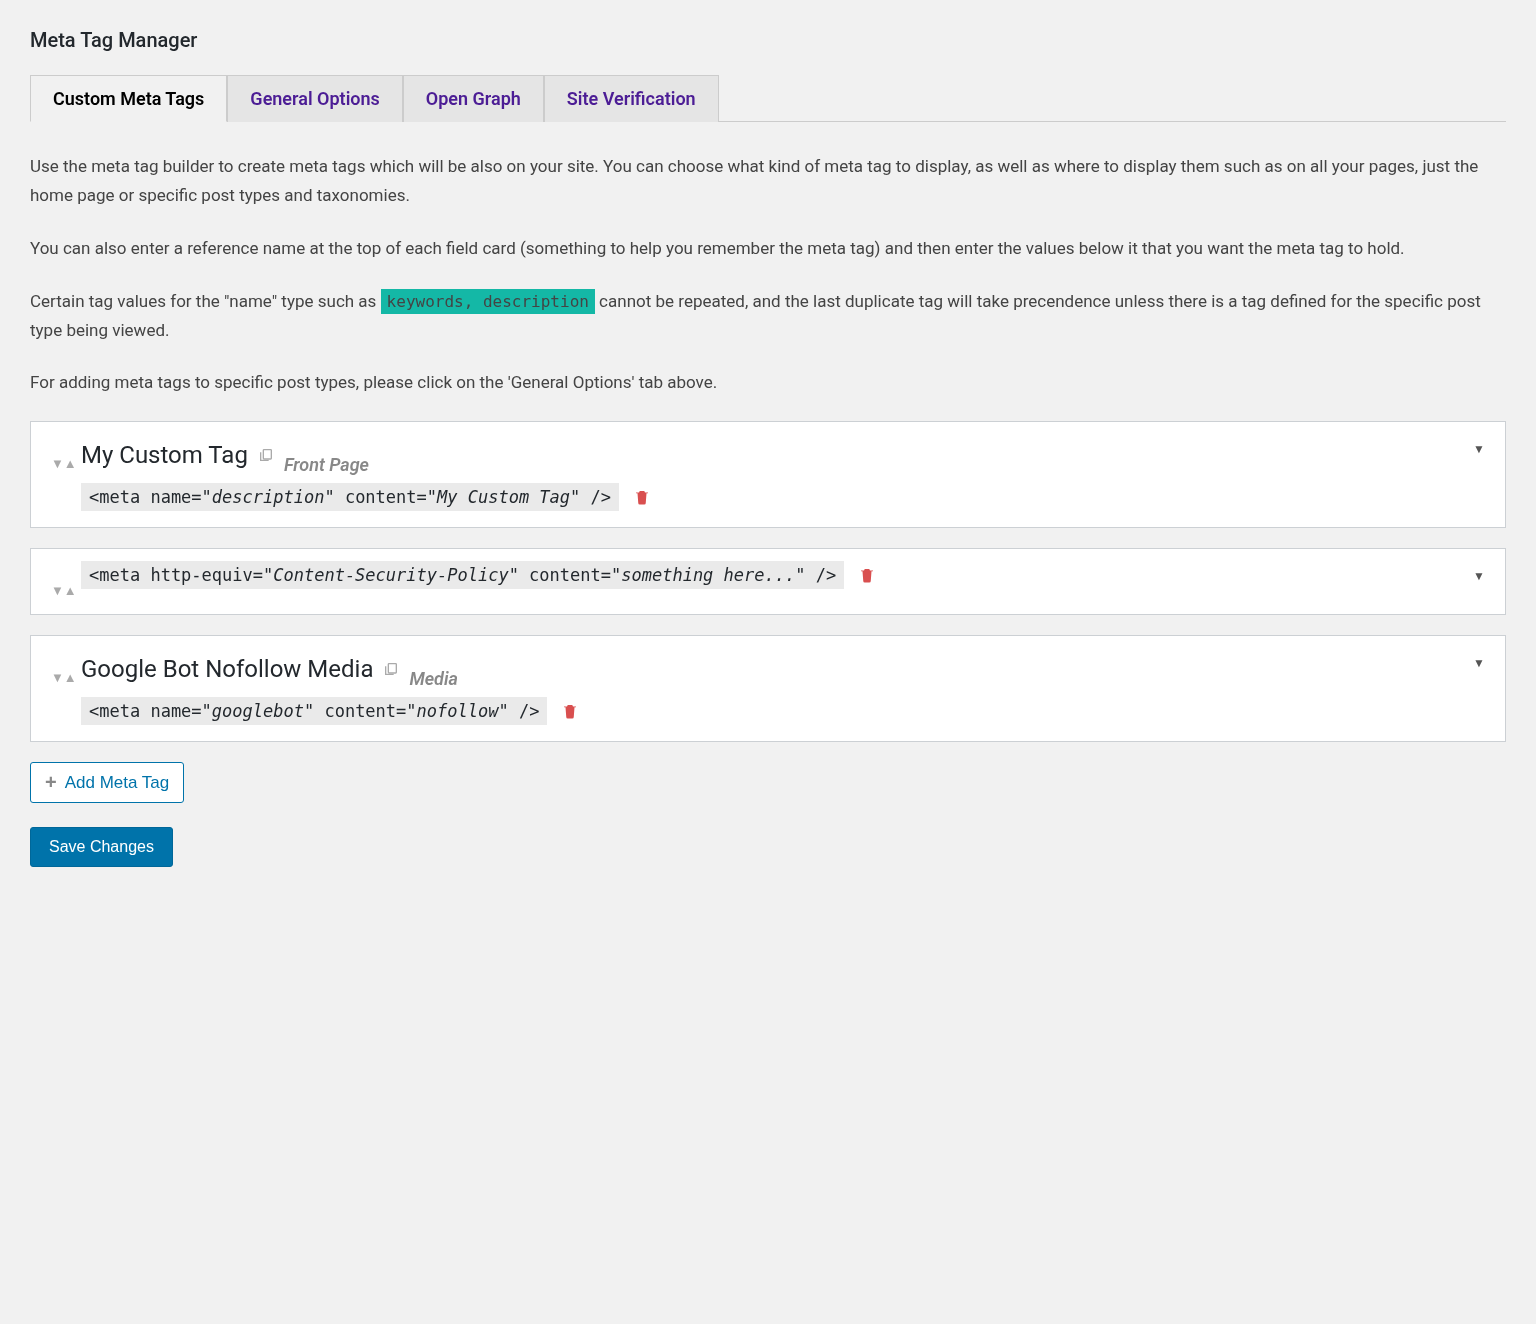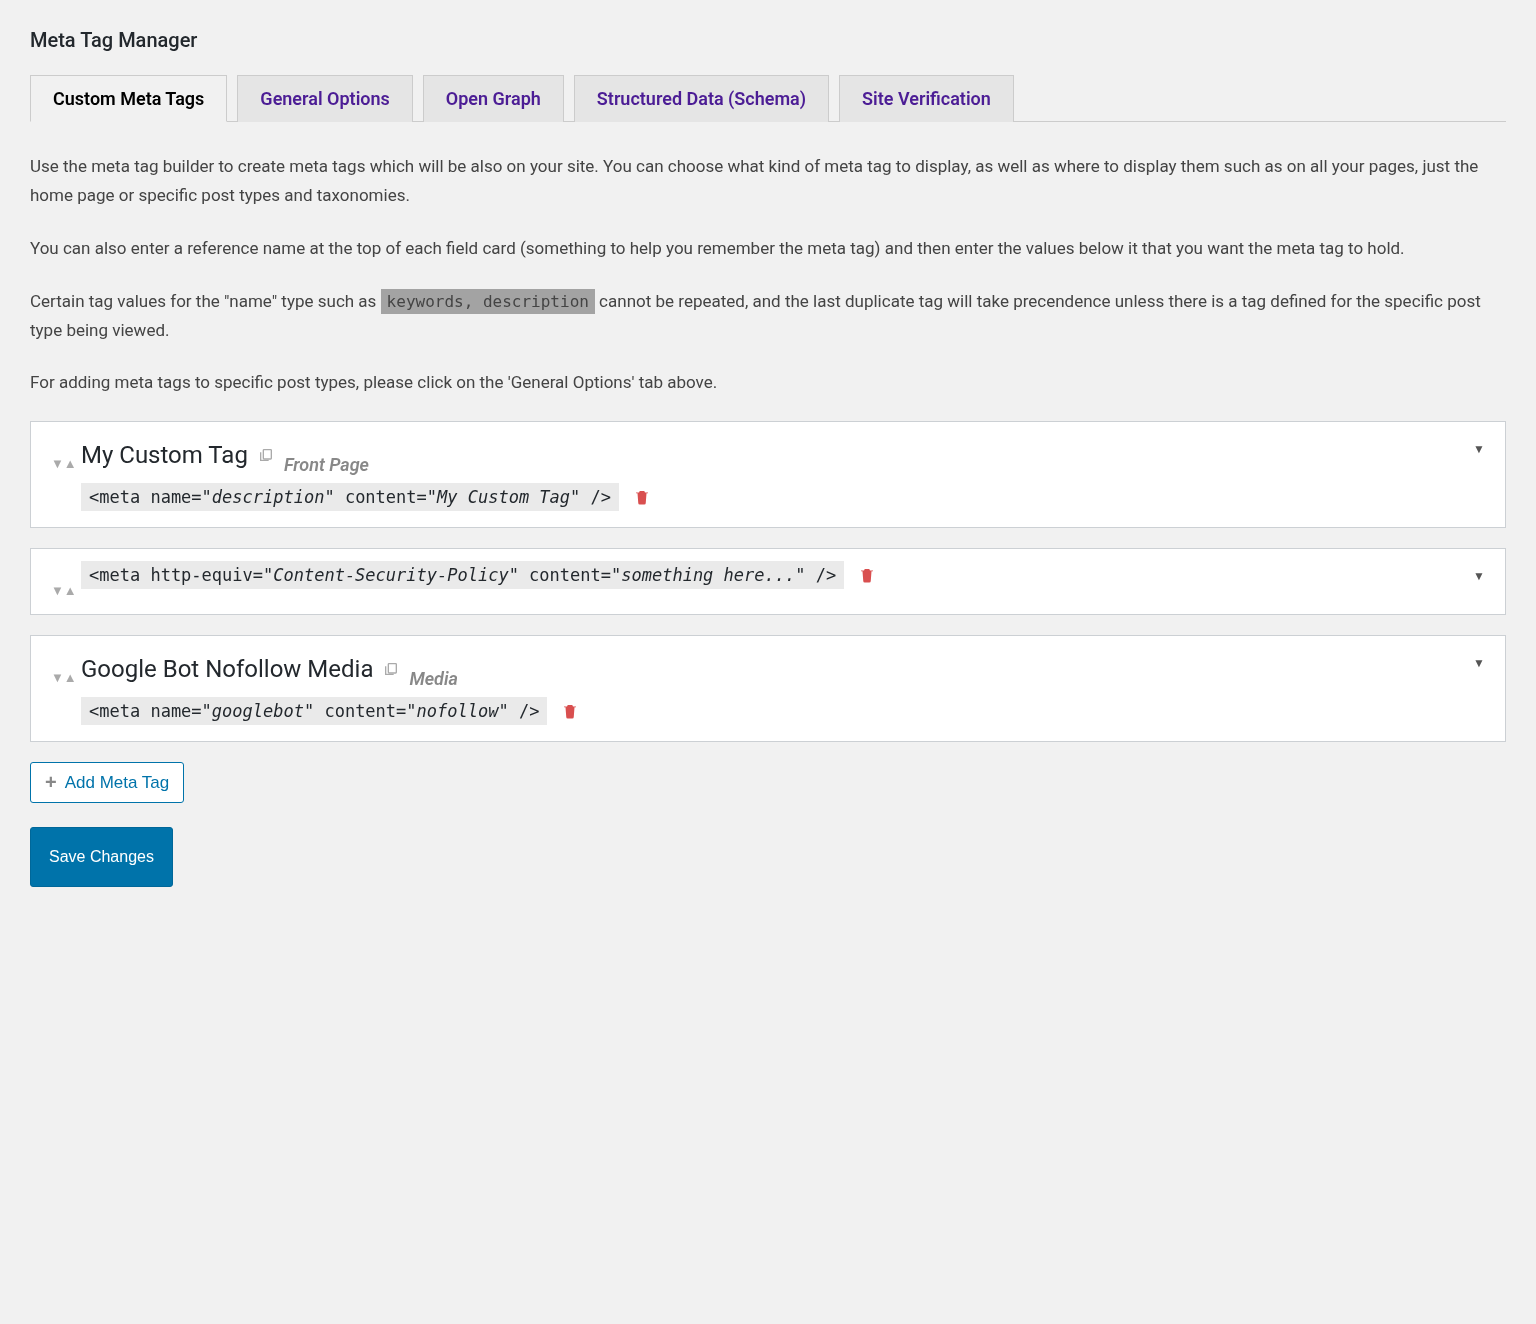--- a/index.html
+++ b/index.html
@@ -11,21 +11,20 @@
 }
 h1 {
   font-size: 20px;
   font-weight: 500;
   color: #23282d;
   margin-bottom: 22px;
   margin-top: 8px;
 }
 .tabs {
   display: flex;
-  gap: 10px;
   border-bottom: 1px solid #ccc;
 }
 .tab {
   padding: 12px 22px;
   font-size: 18px;
   font-weight: 600;
   color: #4c1d95;
   background: #e5e5e5;
   border: 1px solid #ccc;
   border-bottom: none;
@@ -40,21 +39,21 @@
 }
 .intro { margin-top: 30px; }
 .intro p {
   font-size: 17px;
   line-height: 1.7;
   color: #444;
   margin-bottom: 24px;
 }
 .intro code {
   font-family: Menlo, Consolas, monospace;
-  background: #a3a3a3;
+  background: #14b8a6;
   padding: 3px 6px;
   font-size: 16px;
 }
 .tag-card {
   background: #fff;
   border: 1px solid #ccd0d4;
   margin-bottom: 20px;
   padding: 12px 20px 16px 20px;
   display: flex;
   align-items: flex-start;
@@ -131,39 +130,38 @@
 }
 .add-btn .plus {
   font-size: 20px;
   font-weight: 700;
   color: #888;
 }
 .save-btn {
   background: #0073aa;
   border: 1px solid #006799;
   color: #fff;
-  padding: 20px 18px;
+  padding: 10px 18px;
   font-size: 16px;
   border-radius: 3px;
   cursor: pointer;
   text-align: center;
 }
 </style>
 </head>
 <body>
 
 
 
 <h1>Meta Tag Manager</h1>
 
 <div class="tabs" id="tabs">
     <div class="tab active">Custom Meta Tags</div>
     <div class="tab">General Options</div>
     <div class="tab">Open Graph</div>
-    <div class="tab">Structured Data (Schema)</div>
     <div class="tab">Site Verification</div>
   </div>
 
 <div class="intro">
   <p>Use the meta tag builder to create meta tags which will be also on your site. You can choose what kind of meta tag to display, as well as where to display them such as on all your pages, just the home page or specific post types and taxonomies.</p>
   <p>You can also enter a reference name at the top of each field card (something to help you remember the meta tag) and then enter the values below it that you want the meta tag to hold.</p>
   <p>
     <span>Certain tag values for the "name" type such as </span><code>keywords, description</code><span> cannot be repeated, and the last duplicate tag will take precendence unless there is a tag defined for the specific post type being viewed.</span>
   </p>
   <p>For adding meta tags to specific post types, please click on the 'General Options' tab above.</p>

